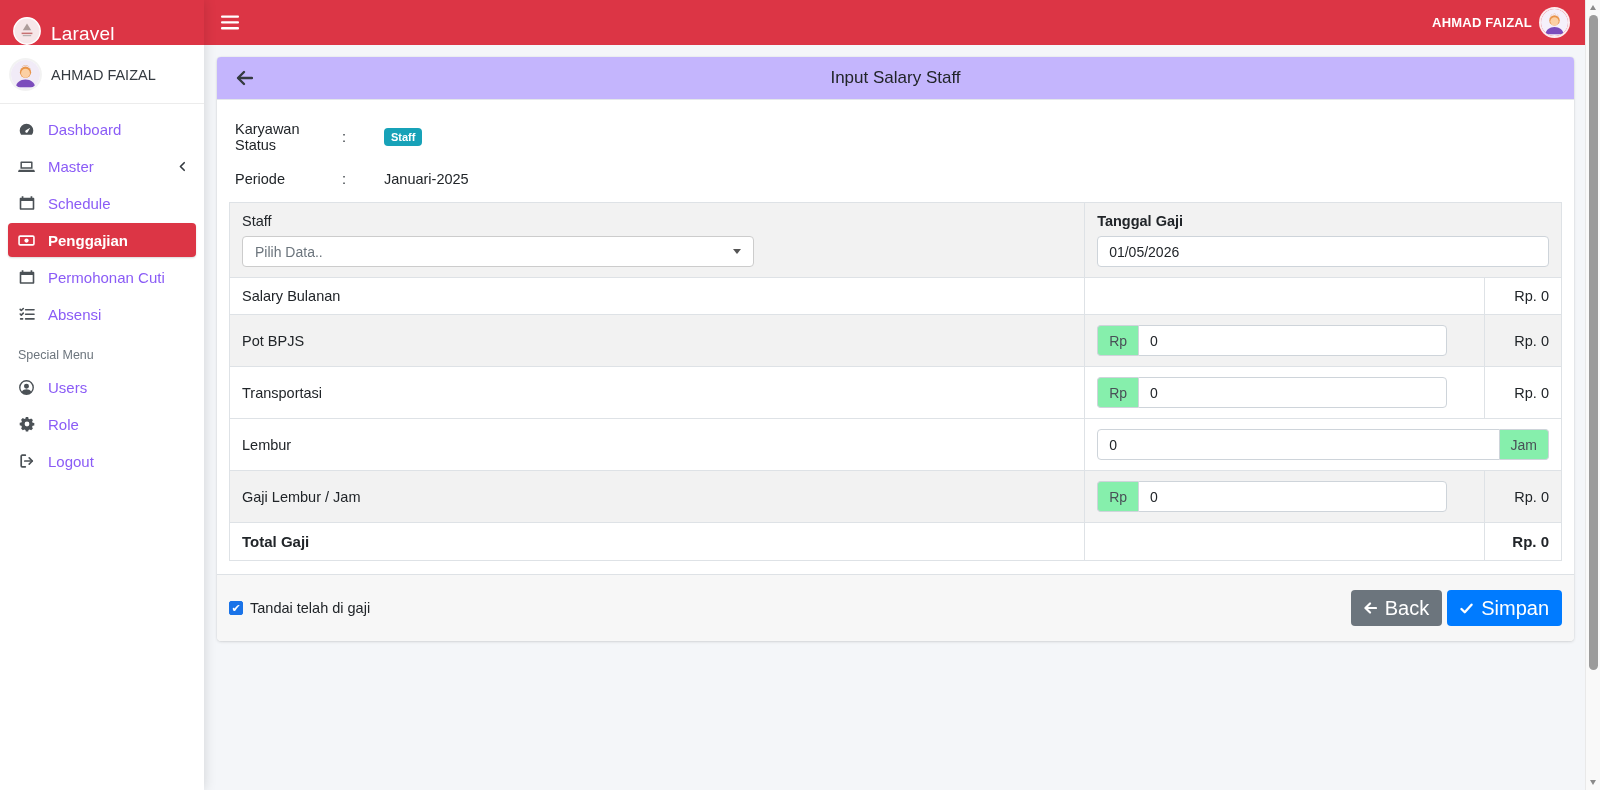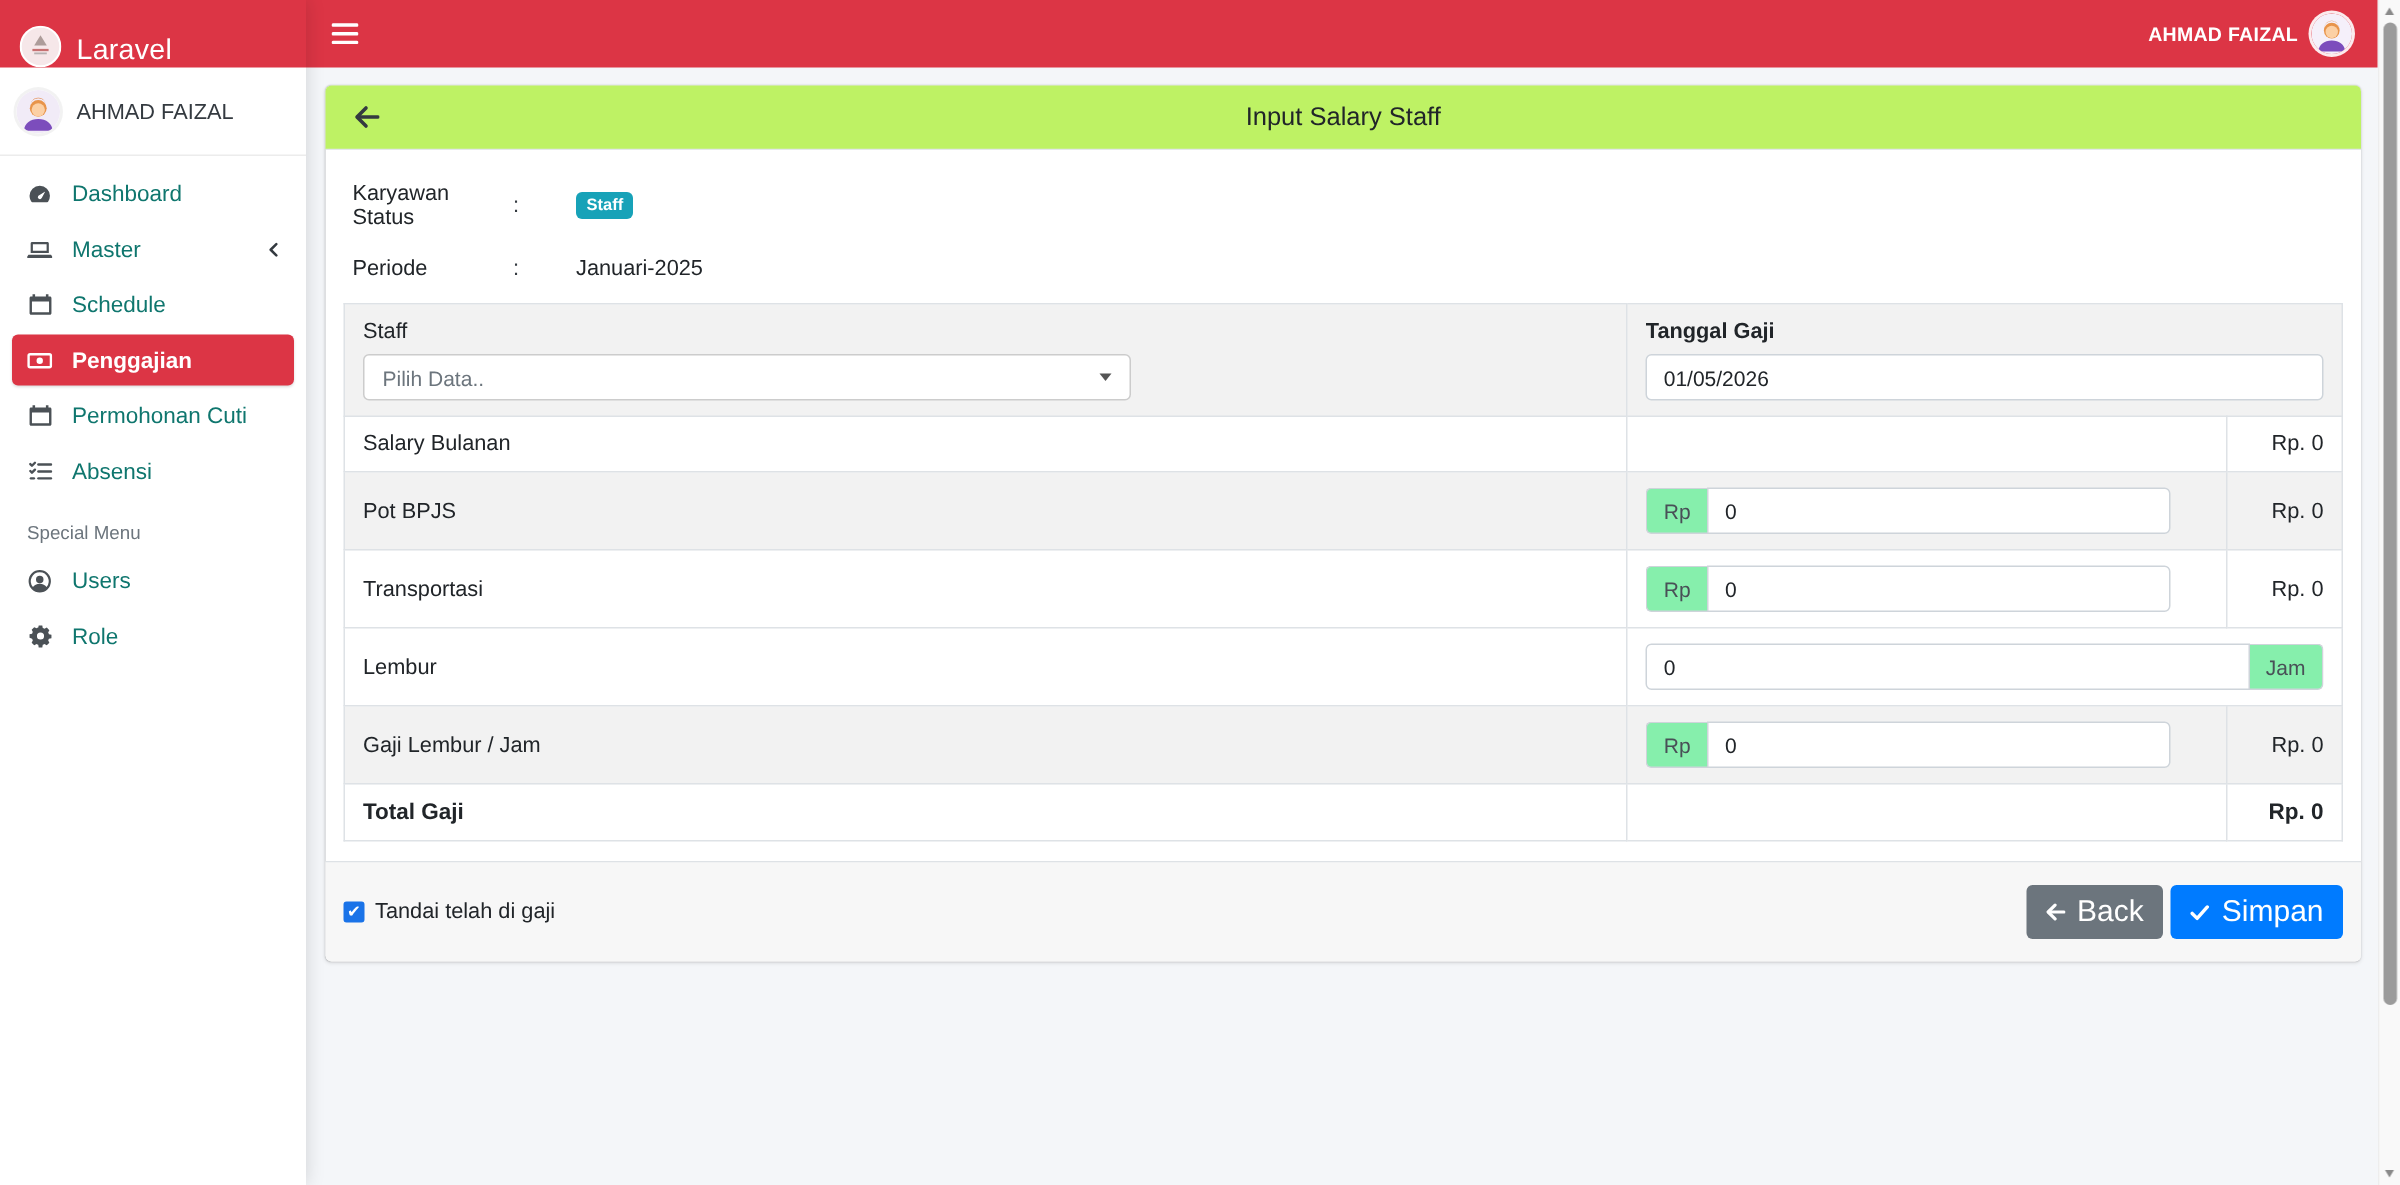--- a/index.html
+++ b/index.html
@@ -12,37 +12,37 @@
 
   
   .sidebar { width:204px; background:#fff; box-shadow:0 0 12px rgba(0,0,0,.15); z-index:3; display:flex; flex-direction:column; }
   .brand { height:45px; background:#dc3545; color:#fff; display:flex; align-items:flex-end; gap:10px; padding:0 13px; flex:none; }
   .brand-name { font-size:19px; font-weight:300; letter-spacing:.2px; }
   .user-panel { display:flex; align-items:center; gap:11px; padding:15px 11px 14px; border-bottom:1px solid #ececec; }
   .user-panel .name { font-size:14.5px; color:#343a40; }
   .avatar { width:29px; height:29px; border-radius:50%; box-shadow:0 0 0 2px rgba(0,0,0,.05); flex:none; }
   .side-nav { padding:8px; }
   .nav-item { display:flex; align-items:center; gap:11px; height:34px; padding:0 8px; margin-bottom:3px;
-              border-radius:4px; color:#0f766e; font-size:15px; cursor:pointer; }
+              border-radius:4px; color:#8b5cf6; font-size:15px; cursor:pointer; }
   .nav-item .ic { width:21px; display:flex; justify-content:center; color:#4b5156; flex:none; }
   .nav-item.active { background:#dc3545; color:#fff; font-weight:600; box-shadow:0 1px 2px rgba(0,0,0,.15); }
   .nav-item.active .ic { color:#fff; }
   .nav-item .chev { margin-left:auto; color:#343a40; display:flex; }
   .section-label { font-size:12.5px; color:#6c757d; padding:14px 10px 8px; }
 
   
   .main { flex:1; display:flex; flex-direction:column; margin-right:15px; }
   .topbar { height:45px; background:#dc3545; display:flex; align-items:center; justify-content:space-between; padding:0 17px; flex:none; }
   .hamburger { display:flex; cursor:pointer; }
   .topbar-user { display:flex; align-items:center; gap:9px; color:#fff; font-size:13px; font-weight:600; letter-spacing:.2px; cursor:pointer; }
   .topbar-user .avatar { width:27px; height:27px; box-shadow:0 0 0 2px rgba(255,255,255,.9); }
 
   .content { padding:12px 11px 0 13px; }
   .card { background:#fff; border-radius:4px; box-shadow:0 0 1px rgba(0,0,0,.2), 0 1px 3px rgba(0,0,0,.12); }
-  .card-header { height:43px; background:#bef264; border-bottom:1px solid #e3e7ea; border-radius:4px 4px 0 0;
+  .card-header { height:43px; background:#c4b5fd; border-bottom:1px solid #e3e7ea; border-radius:4px 4px 0 0;
                  display:flex; align-items:center; justify-content:center; position:relative; }
   .back-arrow { position:absolute; left:19px; top:13px; cursor:pointer; display:flex; }
   .card-title { font-size:17px; color:#212529; }
   .card-body { padding:12px 12px 13px; }
 
   .meta-row { display:flex; align-items:center; padding:9px 6px; font-size:14.5px; }
   .meta-label { width:107px; }
   .meta-colon { width:42px; color:#343a40; }
   .badge-info { background:#17a2b8; color:#fff; font-size:11px; font-weight:700; padding:3px 7px; border-radius:4px; }
 
@@ -215,20 +215,30 @@
 
       <div class="nav-item">
         <span class="ic">
           <svg width="16" height="16" viewBox="0 0 16 16" fill="currentColor">
               <path d="M6.8 1h2.4l.3 1.7c.4.12.77.28 1.1.5l1.6-.8 1.7 1.7-.8 1.6c.22.33.38.7.5 1.1l1.7.3v2.4l-1.7.3c-.12.4-.28.77-.5 1.1l.8 1.6-1.7 1.7-1.6-.8c-.33.22-.7.38-1.1.5l-.3 1.7H6.8l-.3-1.7a4.9 4.9 0 0 1-1.1-.5l-1.6.8-1.7-1.7.8-1.6a4.9 4.9 0 0 1-.5-1.1L.7 9.2V6.8l1.7-.3c.12-.4.28-.77.5-1.1l-.8-1.6 1.7-1.7 1.6.8c.33-.22.7-.38 1.1-.5L6.8 1zM8 5.6A2.4 2.4 0 1 0 8 10.4 2.4 2.4 0 0 0 8 5.6z"></path>
             </svg>
         </span>
         <span>Role</span>
       </div>
 
+      <div class="nav-item">
+        <span class="ic">
+          <svg width="16" height="16" viewBox="0 0 16 16" fill="none" stroke="currentColor" stroke-width="1.7" stroke-linecap="round" stroke-linejoin="round">
+              <path d="M6.3 2.2H3.2a1 1 0 0 0-1 1v9.6a1 1 0 0 0 1 1h3.1"></path>
+              <path d="m10.2 4.9 3.1 3.1-3.1 3.1"></path>
+              <path d="M5.8 8h7.2"></path>
+            </svg>
+        </span>
+        <span>Logout</span>
+      </div>
     </nav>
   </aside>
 
   <div class="main">
 
     <div class="topbar">
       <span class="hamburger">
         <svg width="18" height="15" viewBox="0 0 18 15" fill="#fff">
             <rect y="0.5" width="18" height="2.3" rx="1"></rect>
             <rect y="6.3" width="18" height="2.3" rx="1"></rect>

